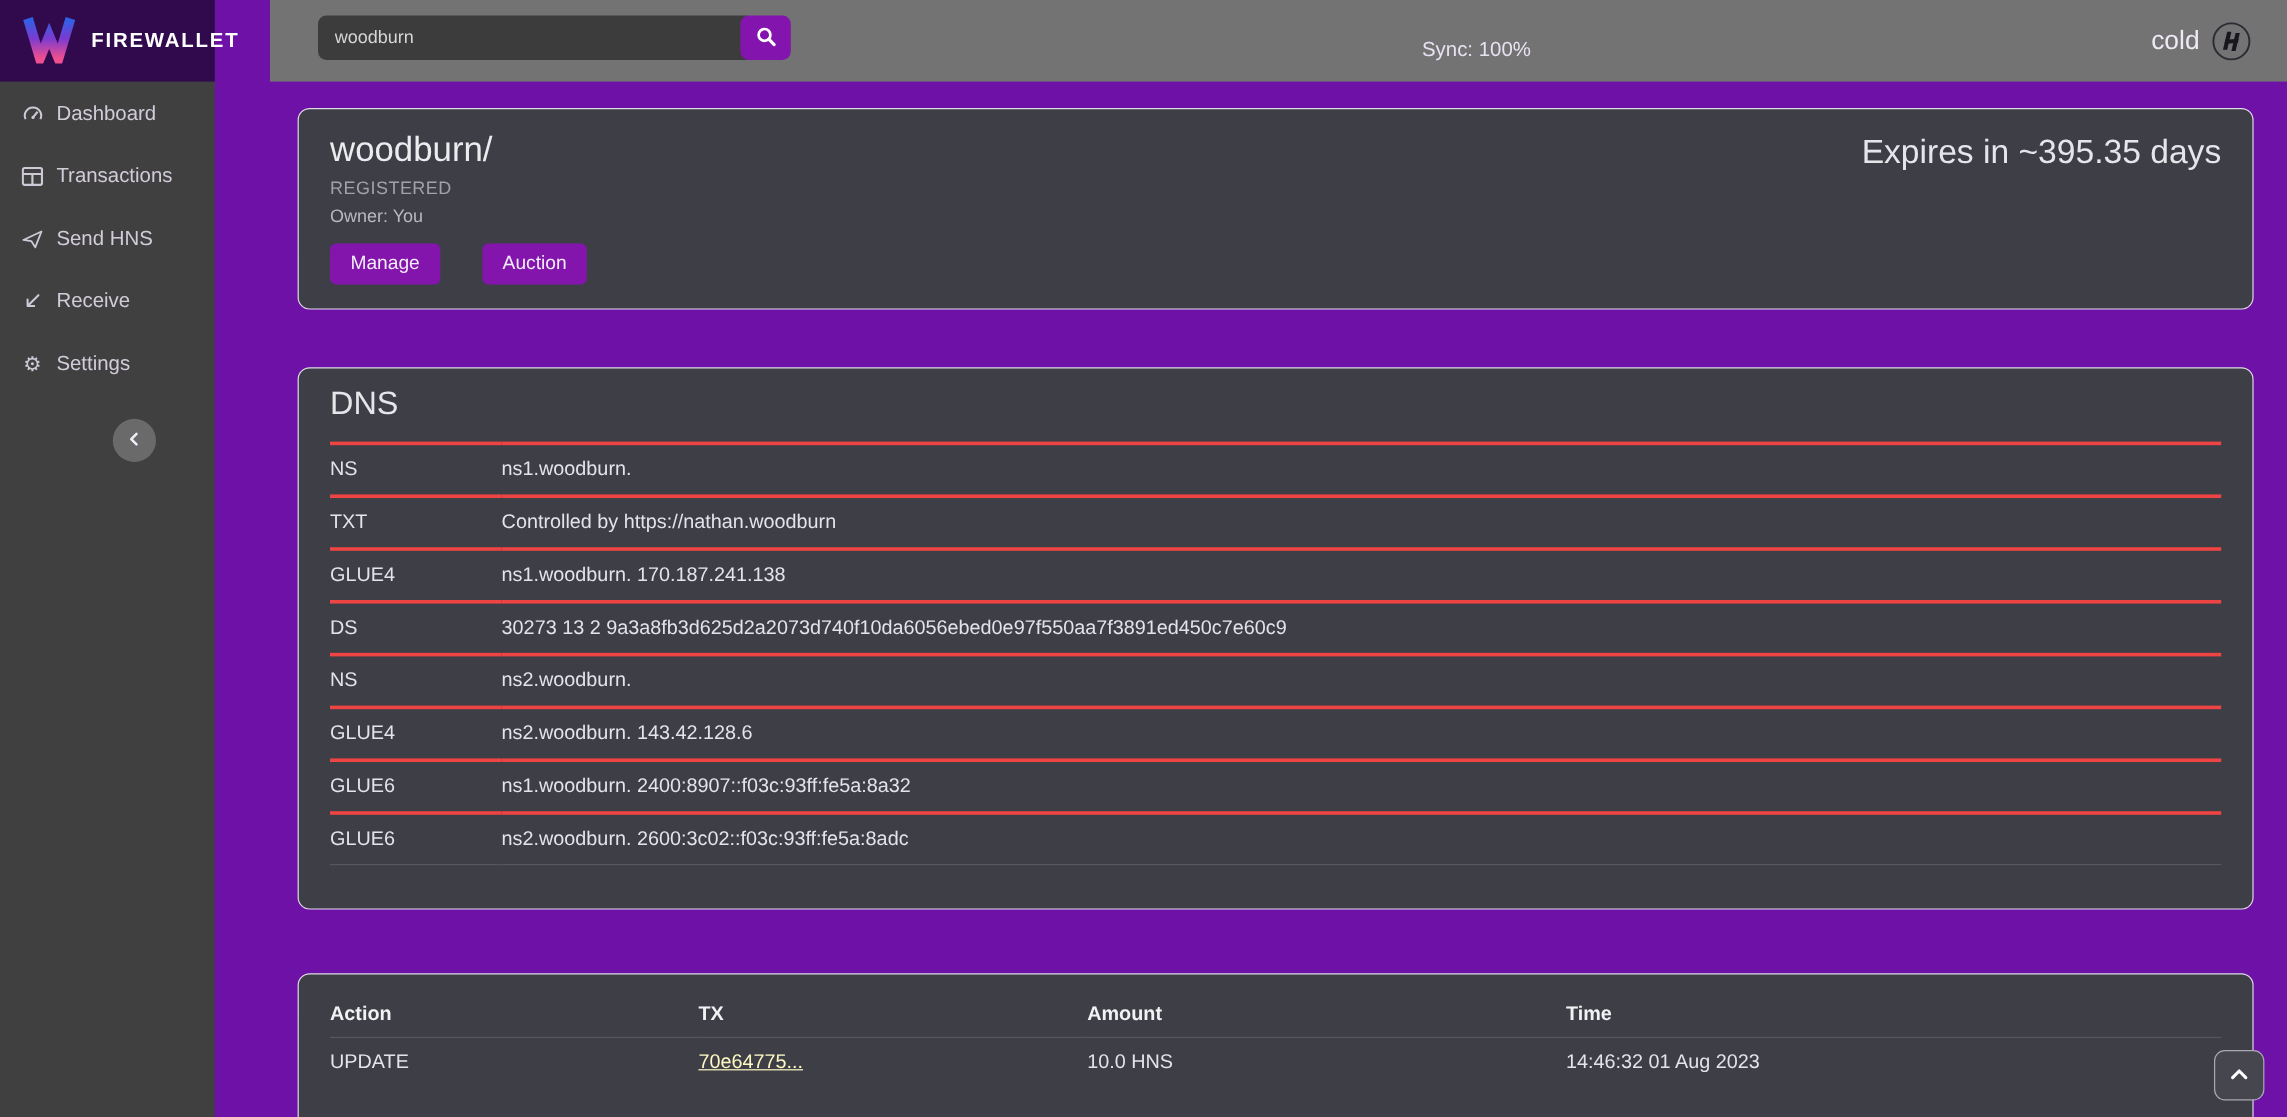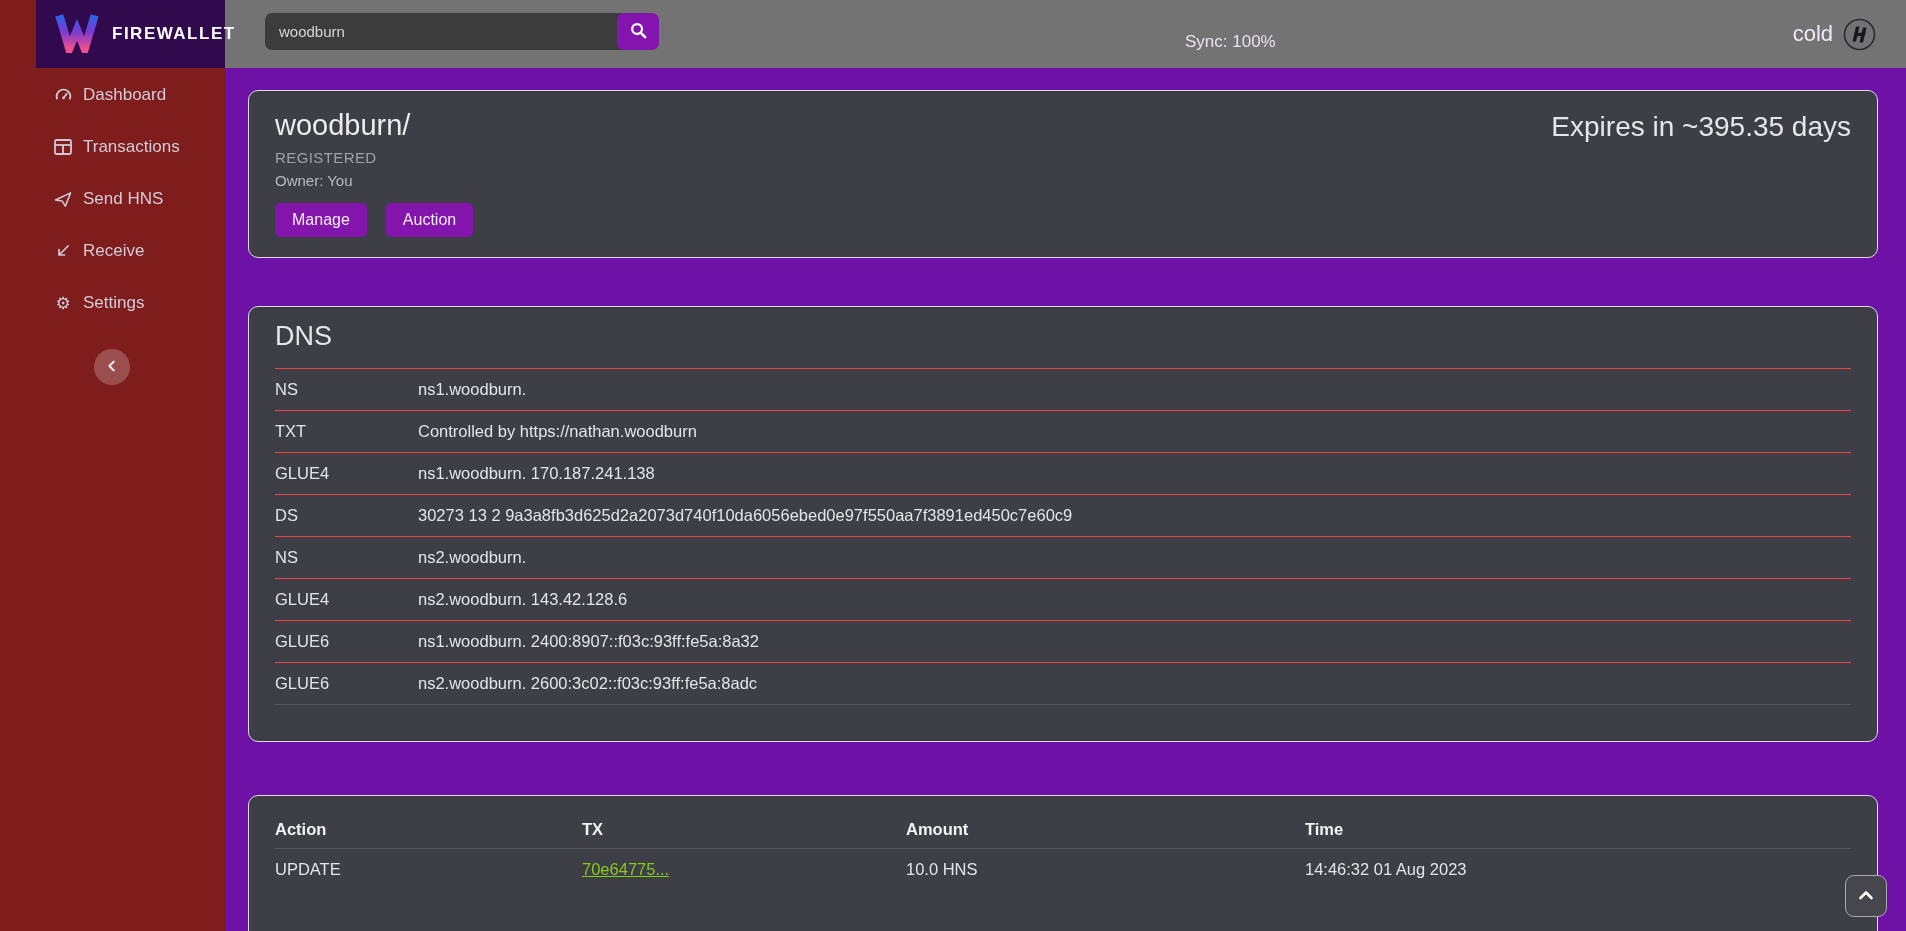--- a/index.html
+++ b/index.html
@@ -1,20 +1,20 @@
 <!DOCTYPE html>
 <html><head>
 <meta charset="utf-8">
 <style>
   * { margin:0; padding:0; box-sizing:border-box; }
   html,body { width:1906px; height:931px; overflow:hidden; }
   body { font-family:"Liberation Sans", sans-serif; background:#6e11a6; position:relative; }
 
   
-  .sidebar { position:absolute; left:0; top:0; width:225px; height:931px; background:#7f1d1d; z-index:5;padding-left:36px; }
+  .sidebar { position:absolute; left:0; top:0; width:179px; height:931px; background:#404040; z-index:5; }
   .brand { height:68px; background:#310a4d; display:flex; align-items:center; padding-left:18px; }
   .brand-name { color:#ffffff; font-weight:bold; font-size:17px; letter-spacing:1.5px; margin-left:12px; }
   .nav { padding-top:12px; }
   .nav-item { height:30px; margin-bottom:22px; padding-left:16px; display:flex; align-items:center; color:#d2ccd9; font-size:17px; cursor:pointer; }
   .nav-item .ico { width:22px; margin-right:9px; display:flex; align-items:center; justify-content:center; }
   .gear-glyph { font-size:17px; color:#cfc9d6; }
   .collapse-btn { position:absolute; left:94px; top:349px; width:36px; height:36px; border-radius:50%;
     background:rgba(255,255,255,0.22); border:none; display:flex; align-items:center; justify-content:center; cursor:pointer; }
 
   
@@ -30,38 +30,38 @@
   .hns-badge { width:33px; height:33px; cursor:pointer; }
 
   
   .content { position:absolute; left:225px; top:68px; width:1681px; height:870px; overflow:hidden; }
   .card { margin-left:23px; width:1630px; background:#3d3e46; border:1px solid #e0dae8; border-radius:10px;
     color:#e7e7ea; position:relative; }
   .domain-card { margin-top:22px; padding:18px 26px 20px; }
   .domain-name { font-size:29px; font-weight:500; color:#ececee; }
   .domain-status { font-size:15px; color:#a2a3a9; letter-spacing:0.4px; margin-top:7px; }
   .domain-owner { font-size:15px; color:#b9bac0; margin-top:6px; }
-  .btn-row { margin-top:14px; display:flex; gap:19px; }
+  .btn-row { margin-top:14px; display:flex; gap:35px; }
   .btn { background:#8315ad; color:#f2ecf7; border:none; border-radius:5px; padding:8px 17px; font-size:16px;
     font-family:"Liberation Sans", sans-serif; cursor:pointer; }
   .expires { position:absolute; right:26px; top:20px; font-size:28px; color:#e6e6ea; font-weight:400; }
 
   .dns-card { margin-top:48px; padding:14px 26px 36px; }
   .card-title { font-size:27px; font-weight:500; color:#e6e6ea; margin-bottom:16px; }
   table { width:100%; border-collapse:collapse; font-size:16.5px; color:#e4e4e8; }
   td, th { padding:11px 8px 11px 0; text-align:left; vertical-align:middle; }
-  .dns-table td { border-top:1px solid #ef4444; }
+  .dns-table td { border-top:3px solid #ef4444; }
   .dns-table tr:last-child td { border-bottom:1px solid #55565e; }
   .dns-table .col-type { width:143px; }
 
   .history-card { margin-top:53px; padding:14px 26px 26px; height:420px; }
   .hist-table th { font-weight:700; color:#f2f2f4; font-size:16.5px; padding:10px 8px 9px 0; }
   .hist-table td { border-top:1px solid #55565e; }
   .hist-table .c1 { width:307px; } .hist-table .c2 { width:324px; } .hist-table .c3 { width:399px; }
-  .tx-link { color:#84cc16; text-decoration:underline; cursor:pointer; }
+  .tx-link { color:#fef9c3; text-decoration:underline; cursor:pointer; }
 
   .scroll-top { position:absolute; right:19px; bottom:14px; width:42px; height:42px; border-radius:9px;
     background:#45464e; border:1px solid #a9a9b2; display:flex; align-items:center; justify-content:center;
     cursor:pointer; z-index:10; }
 </style>
 </head>
 <body>
 
 <aside class="sidebar">
   <div class="brand">

